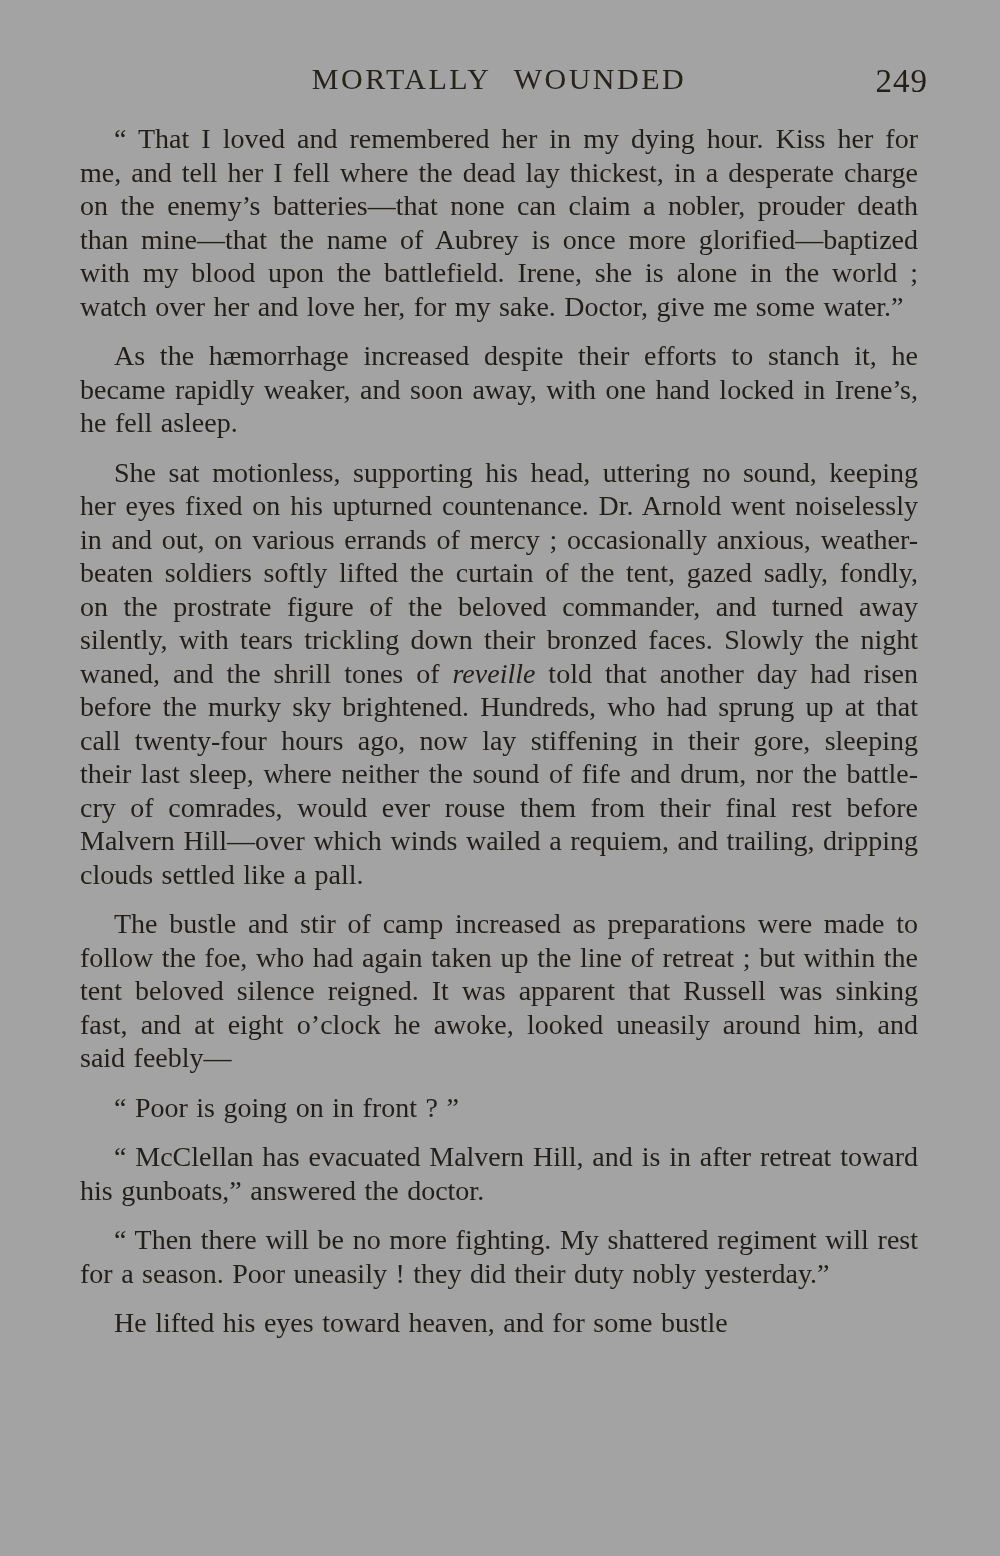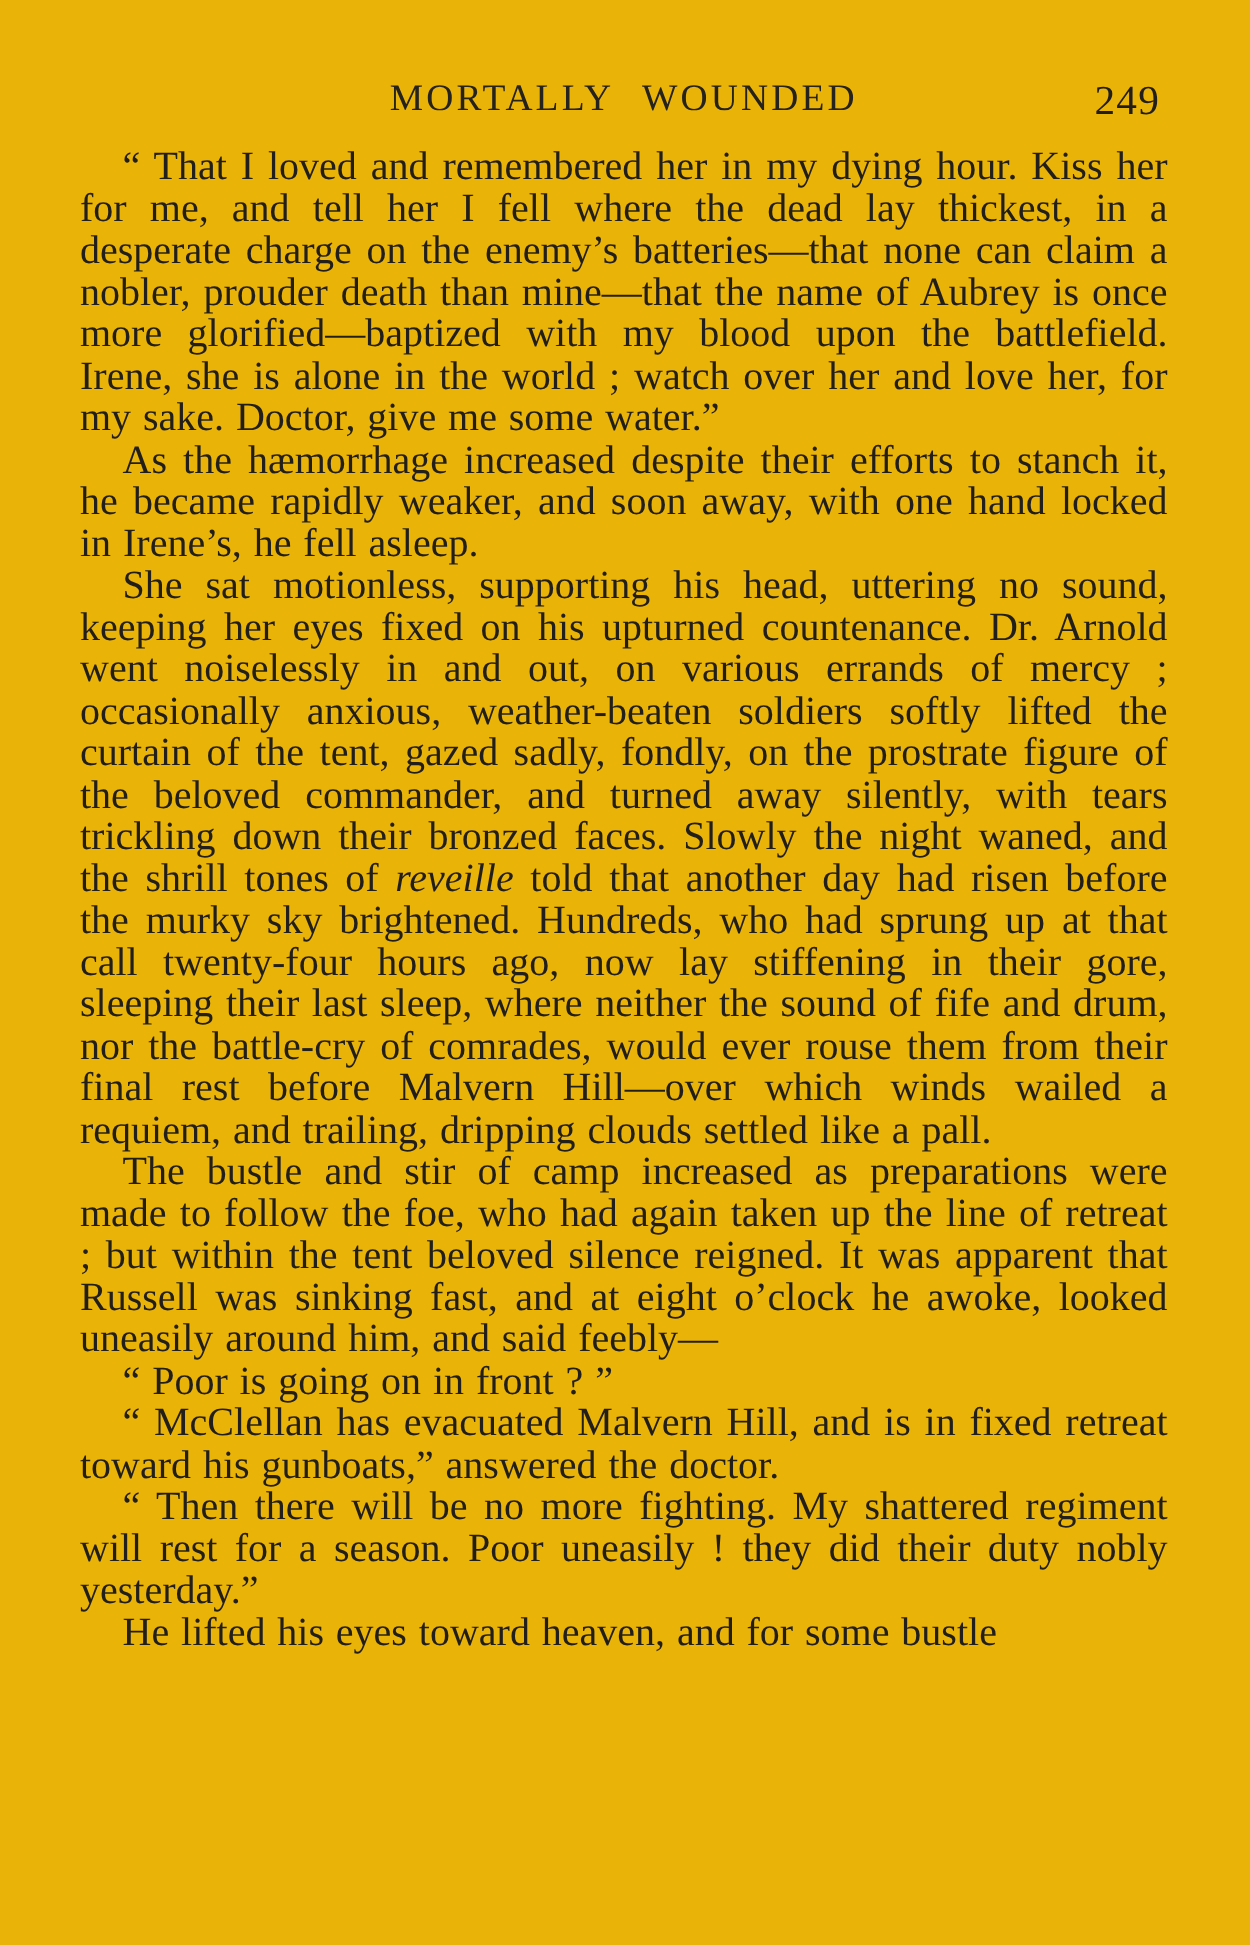--- a/index.html
+++ b/index.html
@@ -6,21 +6,21 @@
   html, body {
     margin: 0;
     padding: 0;
     background: #e9e7e0;
   }
   .page {
     position: relative;
     width: 1000px;
     height: 1556px;
     margin: 0 auto;
-    background: #eab308;
+    background: #a3a3a3;
     color: #221f1a;
     font-family: "Liberation Serif", "DejaVu Serif", serif;
     padding: 62px 66px 0 64px;
     overflow: hidden;
   }
   .page-header {
     position: relative;
     height: 44px;
     margin-bottom: 10px;
   }
@@ -35,22 +35,22 @@
     color: #26231d;
   }
   .page-number {
     position: absolute;
     right: 6px;
     top: 1px;
     font-size: 33px;
     letter-spacing: 1px;
   }
   .body-text p {
-    margin: 0;
-    font-size: 32px;
+    margin: 16px;
+    font-size: 28px;
     line-height: 33.5px;
     text-align: justify;
     text-indent: 34px;
     word-spacing: 1.5px;
   }
   .italic {
     font-style: italic;
   }
 </style>
 </head>
@@ -68,21 +68,21 @@
     <p>“ That I loved and remembered her in my dying hour. Kiss her for me, and tell her I fell where the dead lay thickest, in a desperate charge on the enemy’s batteries—that none can claim a nobler, prouder death than mine—that the name of Aubrey is once more glorified—baptized with my blood upon the battlefield.  Irene, she is alone in the world ;  watch over her and love her, for my sake. Doctor, give me some water.”</p>
 
     <p>As the hæmorrhage increased despite their efforts to stanch it, he became rapidly weaker, and soon away, with one hand locked in Irene’s, he fell asleep.</p>
 
     <p><span>She sat motionless, supporting his head, uttering no sound, keeping her eyes fixed on his upturned countenance. Dr. Arnold went noiselessly in and out, on various errands of mercy ;  occasionally anxious, weather-beaten soldiers softly lifted the curtain of the tent, gazed sadly, fondly, on the prostrate figure of the beloved commander, and turned away silently, with tears trickling down their bronzed faces. Slowly the night waned, and the shrill tones of </span><span class="italic">reveille</span><span> told that another day had risen before the murky sky brightened.  Hundreds, who had sprung up at that call twenty-four hours ago, now lay stiffening in their gore, sleeping their last sleep, where neither the sound of fife and drum, nor the battle-cry of comrades, would ever rouse them from their final rest before Malvern Hill—over which winds wailed a requiem, and trailing, dripping clouds settled like a pall.</span></p>
 
     <p>The bustle and stir of camp increased as preparations were made to follow the foe, who had again taken up the line of retreat ;  but within the tent beloved silence reigned.  It was apparent that Russell was sinking fast, and at eight o’clock he awoke, looked uneasily around him, and said feebly—</p>
 
     <p>“ Poor is going on in front ? ”</p>
 
-    <p>“ McClellan has evacuated Malvern Hill, and is in fixed retreat toward his gunboats,” answered the doctor.</p>
+    <p>“ McClellan has evacuated Malvern Hill, and is in after retreat toward his gunboats,” answered the doctor.</p>
 
     <p>“ Then there will be no more fighting.  My shattered regiment will rest for a season.  Poor uneasily !  they did their duty nobly yesterday.”</p>
 
     <p>He lifted his eyes toward heaven, and for some bustle</p>
 
   </div>
 
 </div>
 
 </body></html>

